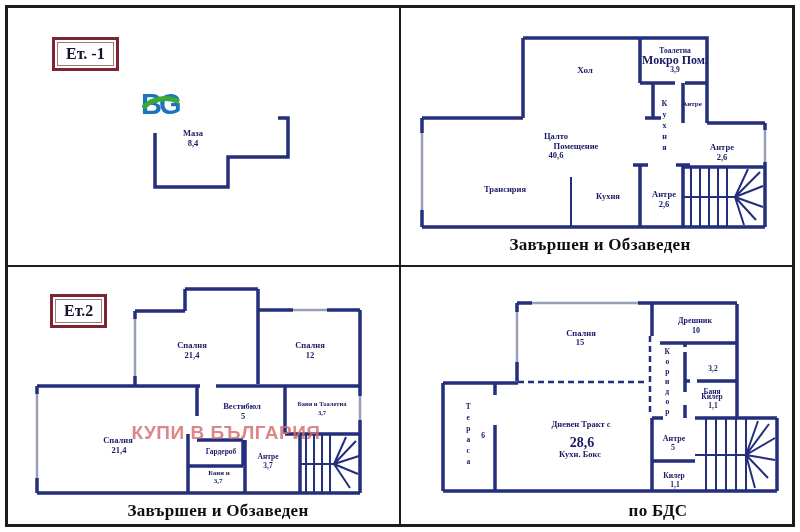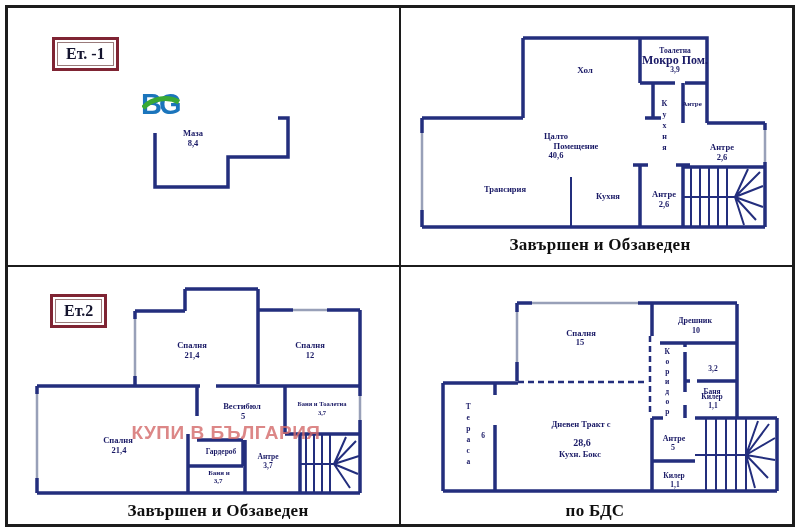--- a/index.html
+++ b/index.html
@@ -147,20 +147,20 @@
   <div class="rl" style="left:696px;top:331px;font-size:8px;">10</div>
   <div class="vt" style="left:667px;top:382px;font-size:7.5px;letter-spacing:1px;">Коридор</div>
   <div class="rl" style="left:712px;top:360px;font-size:7.5px;margin-top:32px;">Баня</div>
   <div class="rl" style="left:713px;top:369px;font-size:7.5px;">3,2</div>
   <div class="rl" style="left:712px;top:397px;font-size:7.5px;">Килер</div>
   <div class="rl" style="left:713px;top:406px;font-size:7.5px;">1,1</div>
   <div class="vt" style="left:468px;top:435px;font-size:7.5px;">Тераса</div>
   <div class="rl" style="left:483px;top:436px;font-size:7.5px;">6</div>
   <div class="rl" style="left:581px;top:424px;font-size:8.5px;">Дневен Тракт с</div>
   <div class="rl" style="left:580px;top:454px;font-size:8.5px;">Кухн. Бокс</div>
-  <div class="rl" style="left:582px;top:443px;font-size:10px;">28,6</div>
+  <div class="rl" style="left:582px;top:443px;font-size:14px;">28,6</div>
   <div class="rl" style="left:674px;top:439px;font-size:8px;">Антре</div>
   <div class="rl" style="left:673px;top:448px;font-size:8px;">5</div>
   <div class="rl" style="left:674px;top:476px;font-size:7.5px;">Килер</div>
   <div class="rl" style="left:675px;top:485px;font-size:7.5px;">1,1</div>
-  <div class="cap" style="left:595px;top:501px;font-family:Liberation Serif, serif;">по БДС</div>
+  <div class="cap" style="left:658px;top:501px;font-family:Liberation Serif, serif;">по БДС</div>
 
 </div>
 
 </body></html>

